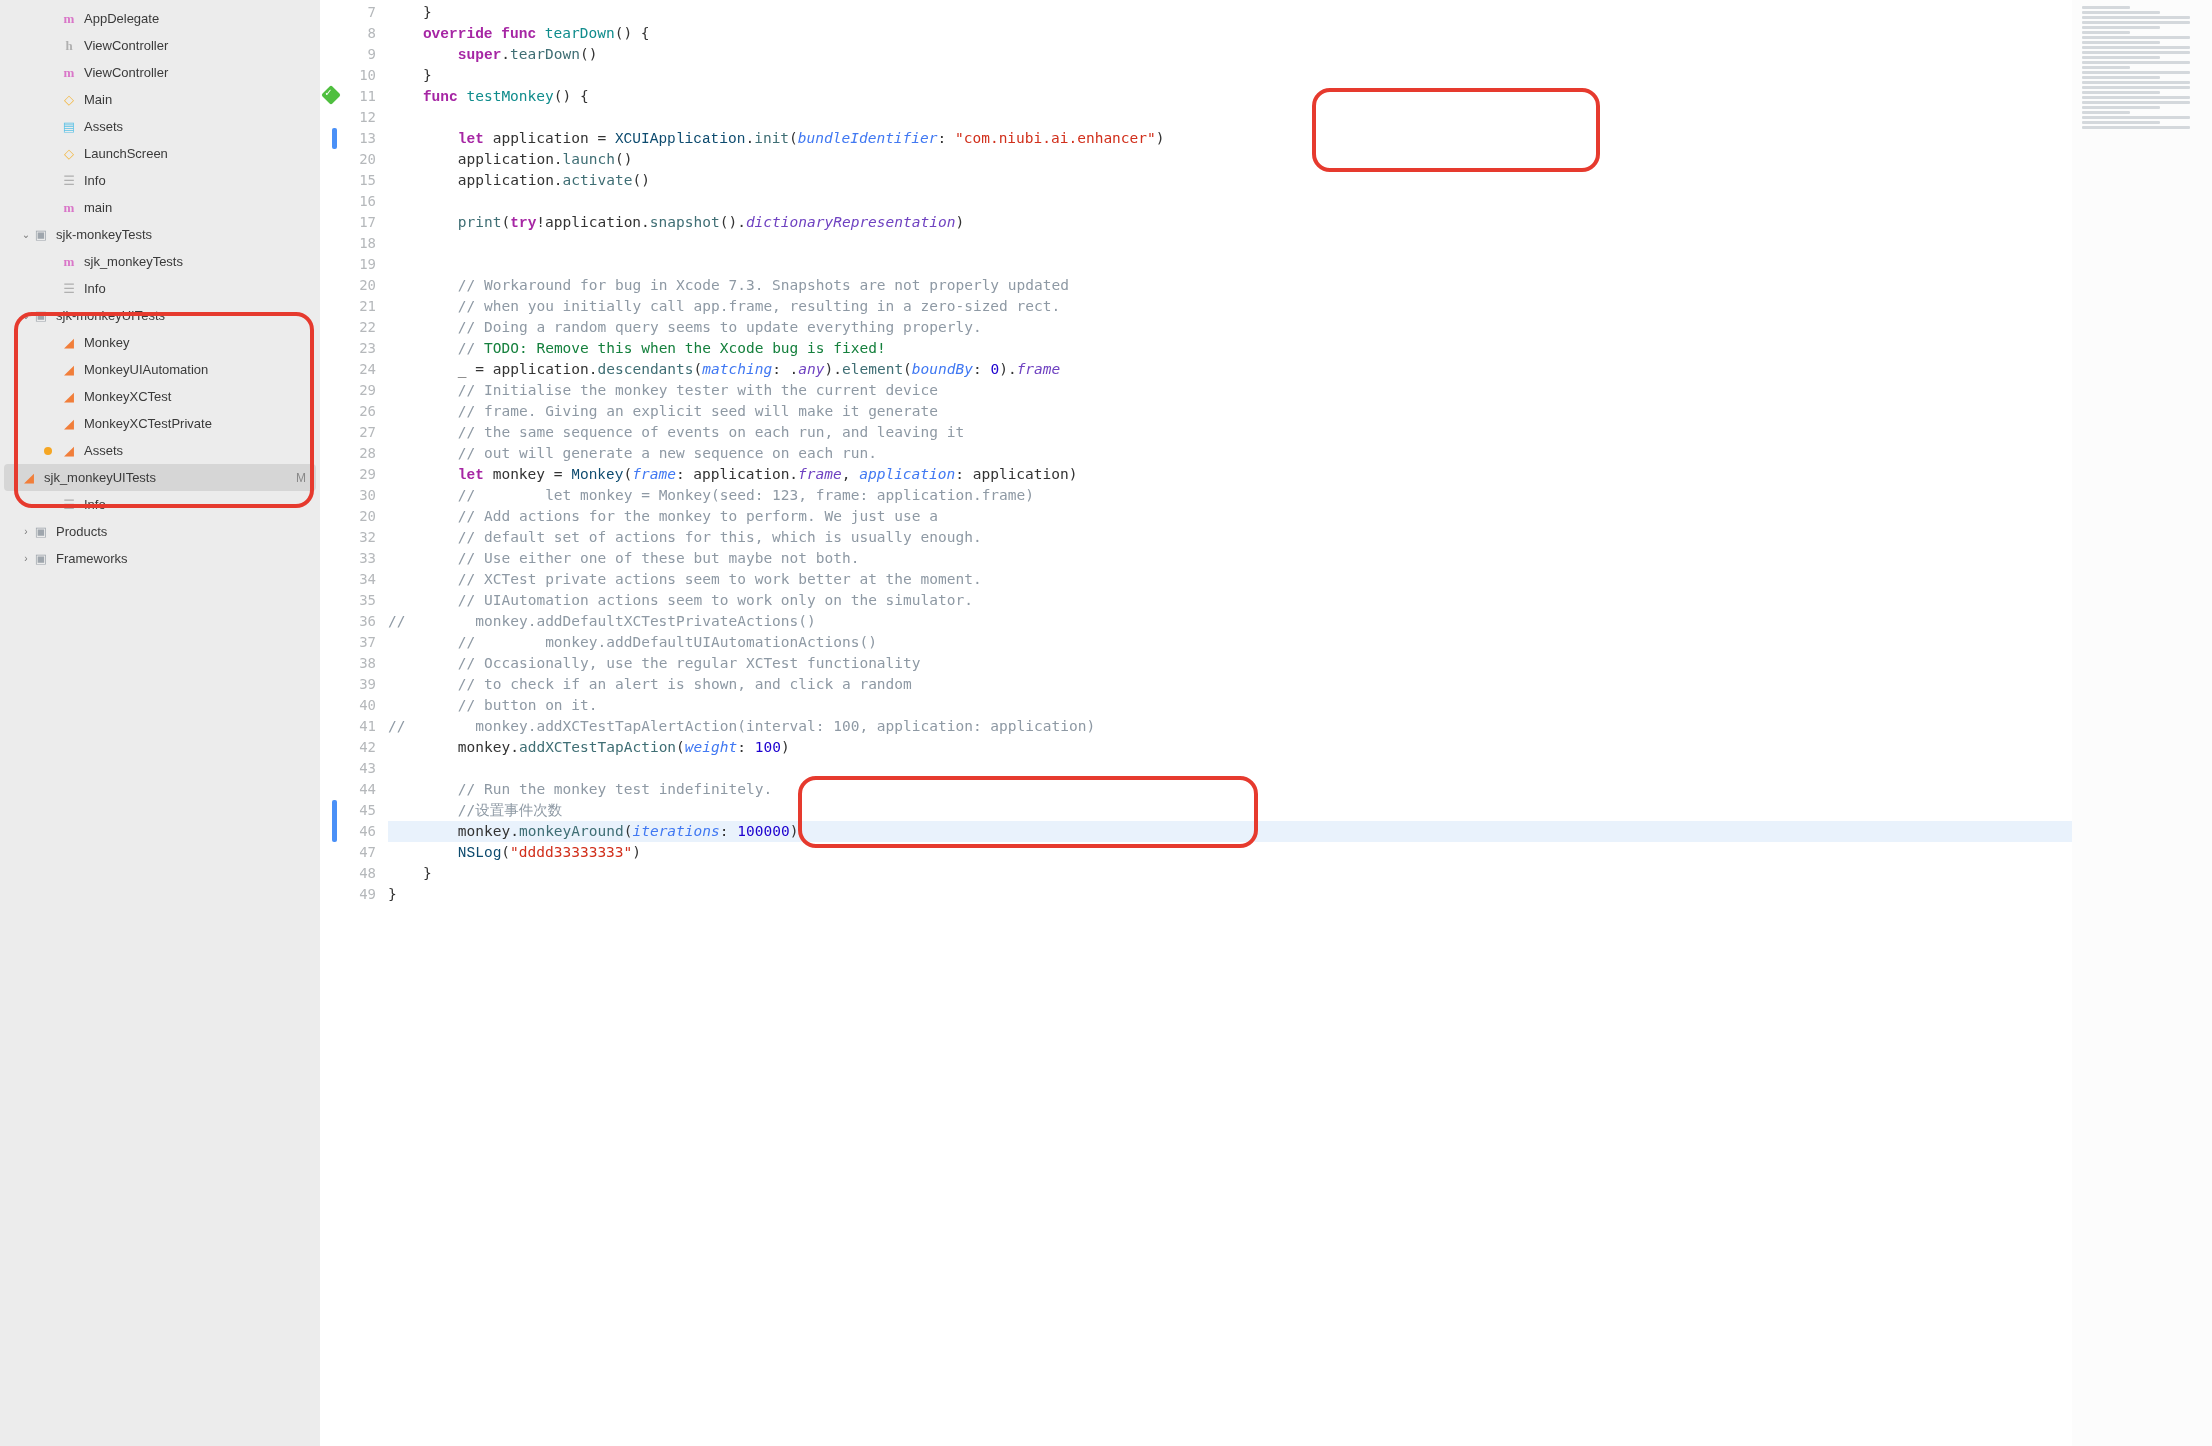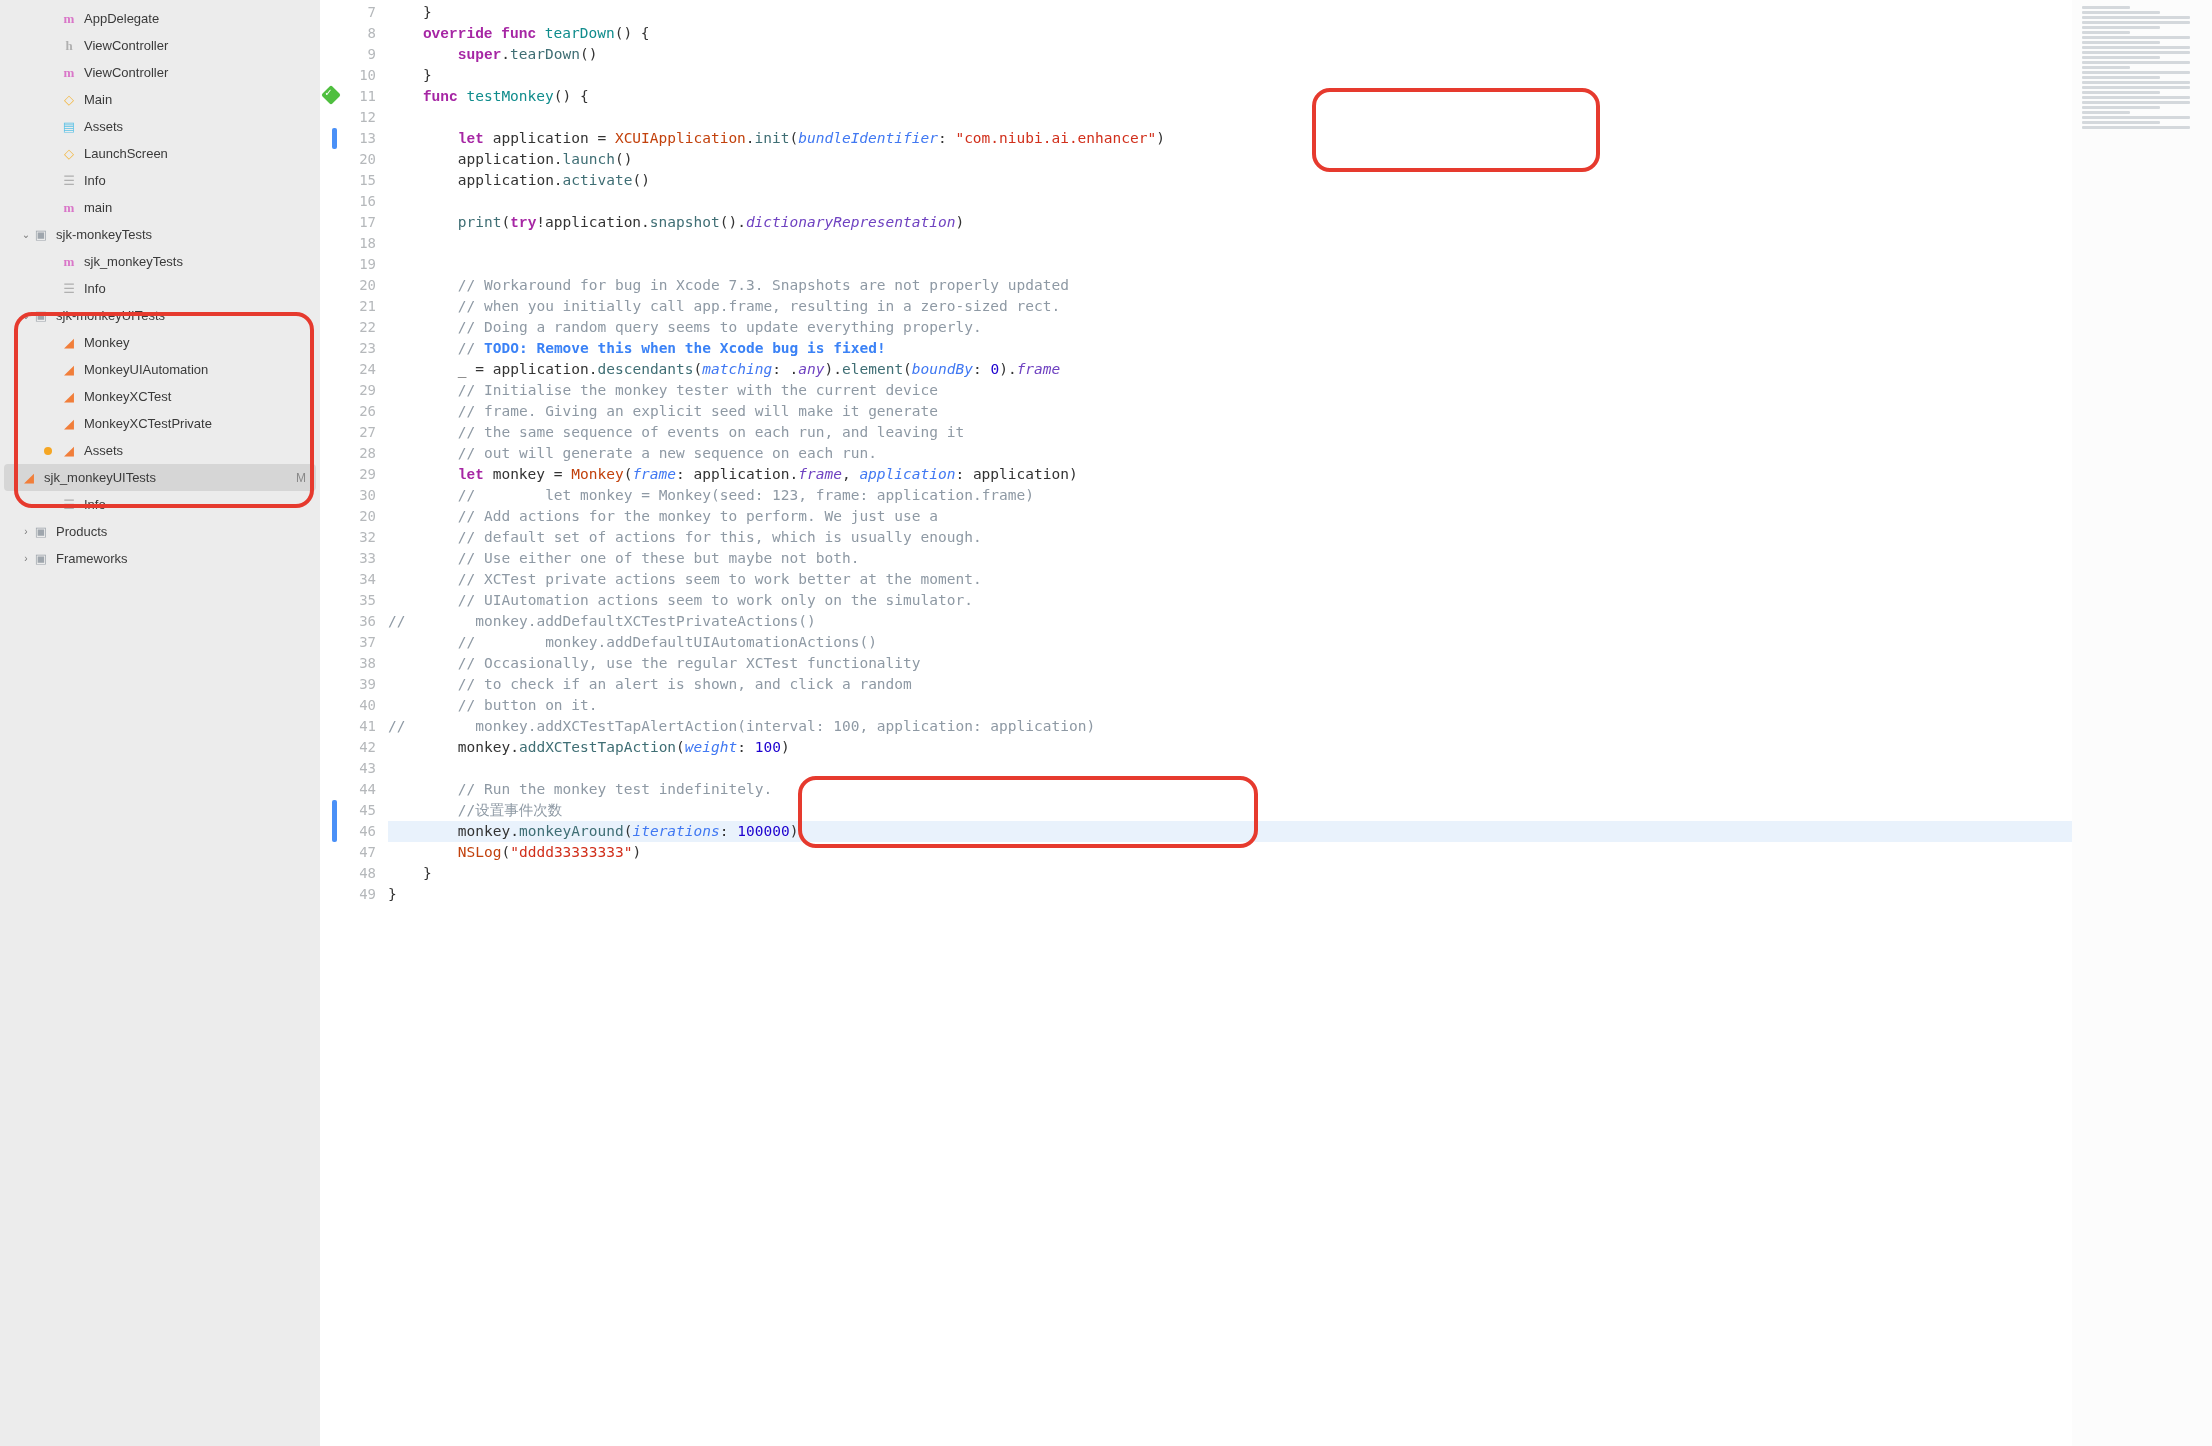--- a/index.html
+++ b/index.html
@@ -70,27 +70,27 @@
     line-height: 21px;
     padding-top: 2px;
     white-space: pre;
     overflow: hidden;
     position: relative;
   }
   .code .line { height: 21px; }
   .line.hl { background: #e9f2fc; }
   .tok-kw { color: #a626a4; font-weight: 600; font-family: Liberation Mono, monospace; }
   .tok-fn { color: #0f8c8c; }
-  .tok-type { color: #c2410c; }
+  .tok-type { color: #0c4a6e; font-family: Liberation Mono, monospace; }
   .tok-call { color: #3f6e74; }
   .tok-param { color: #4078f2; font-style: italic; }
   .tok-str { color: #d12f1b; }
   .tok-num { color: #1c00cf; }
   .tok-cmt { color: #8e99a4; }
-  .tok-cmt-bold { color: #3b82f6; font-weight: 700; }
+  .tok-cmt-bold { color: #15803d; font-weight: 400; }
   .tok-prop { color: #6f42c1; font-style: italic; }
 
   .annotation-box {
     position: absolute;
     border: 4px solid #e63a2e;
     border-radius: 18px;
     pointer-events: none;
   }
   .minimap {
     width: 140px;

